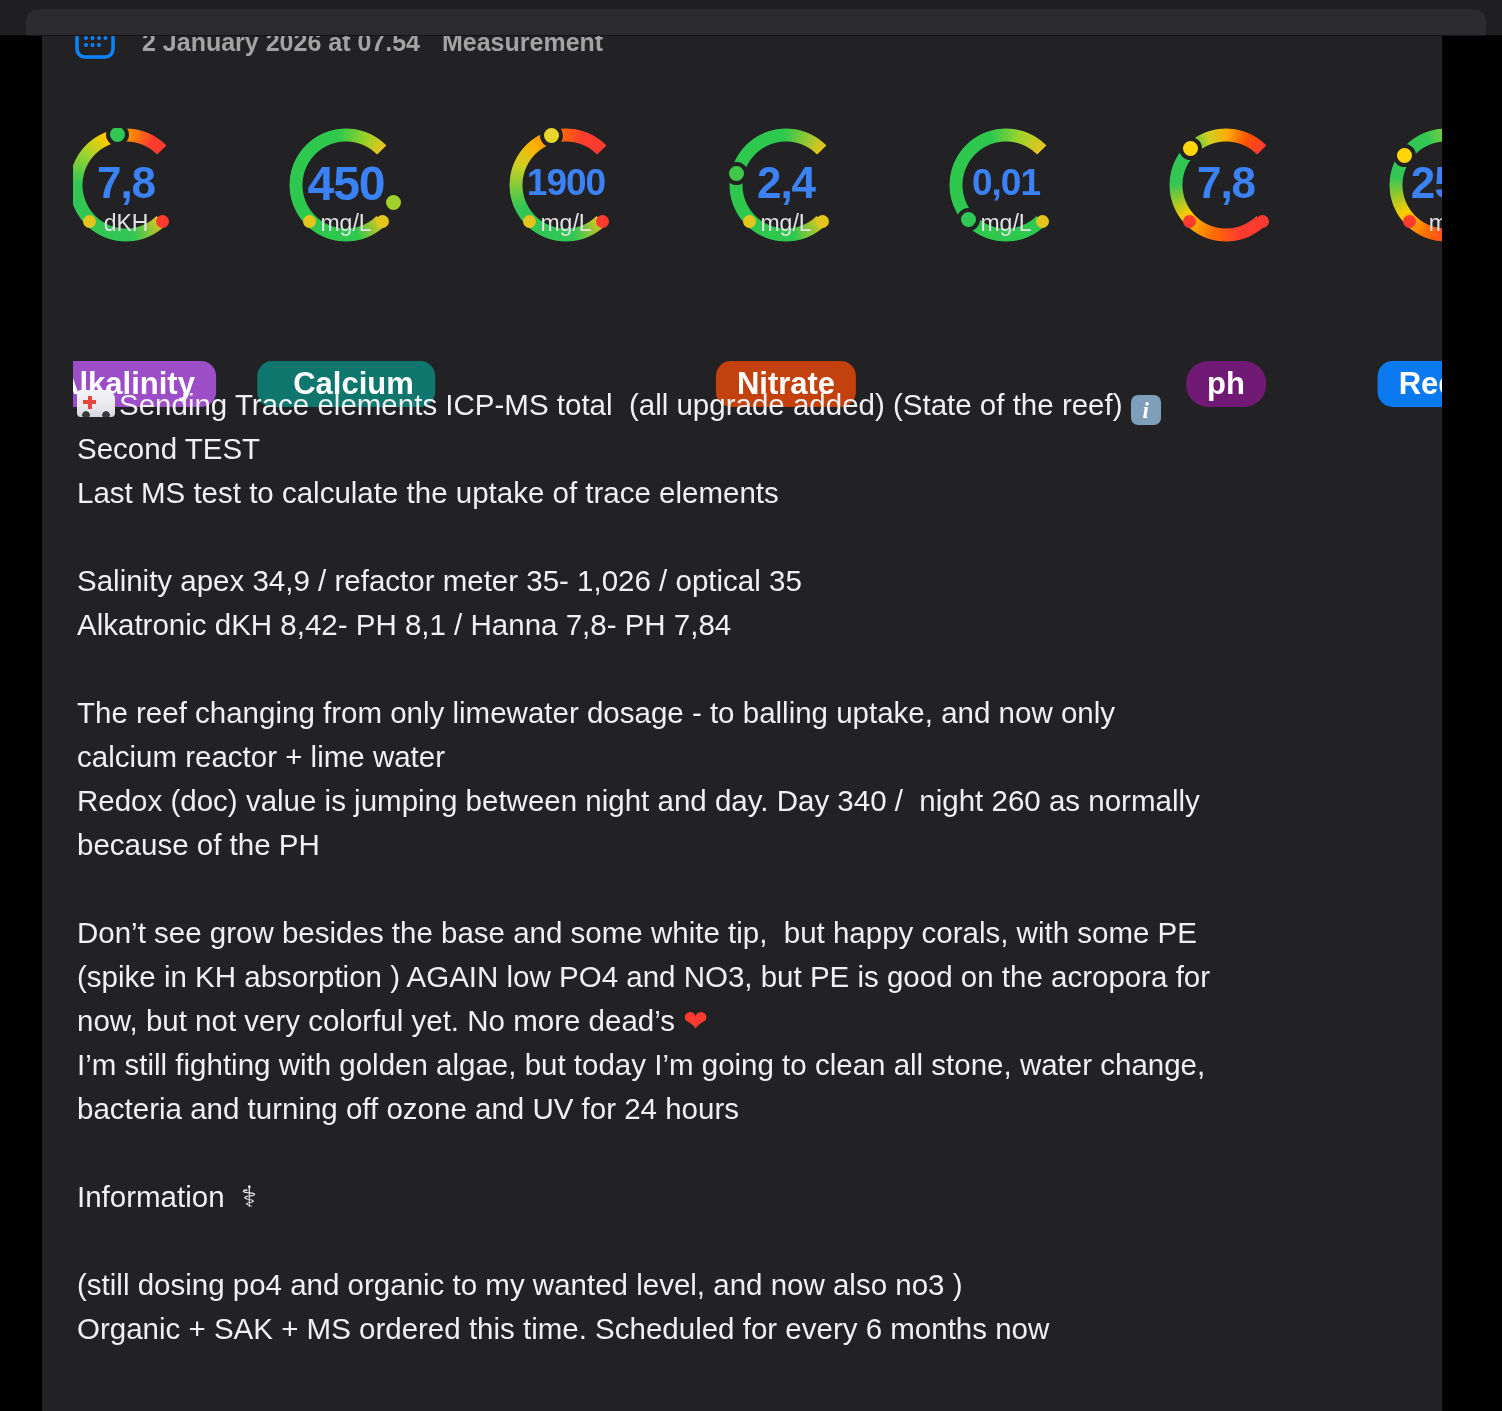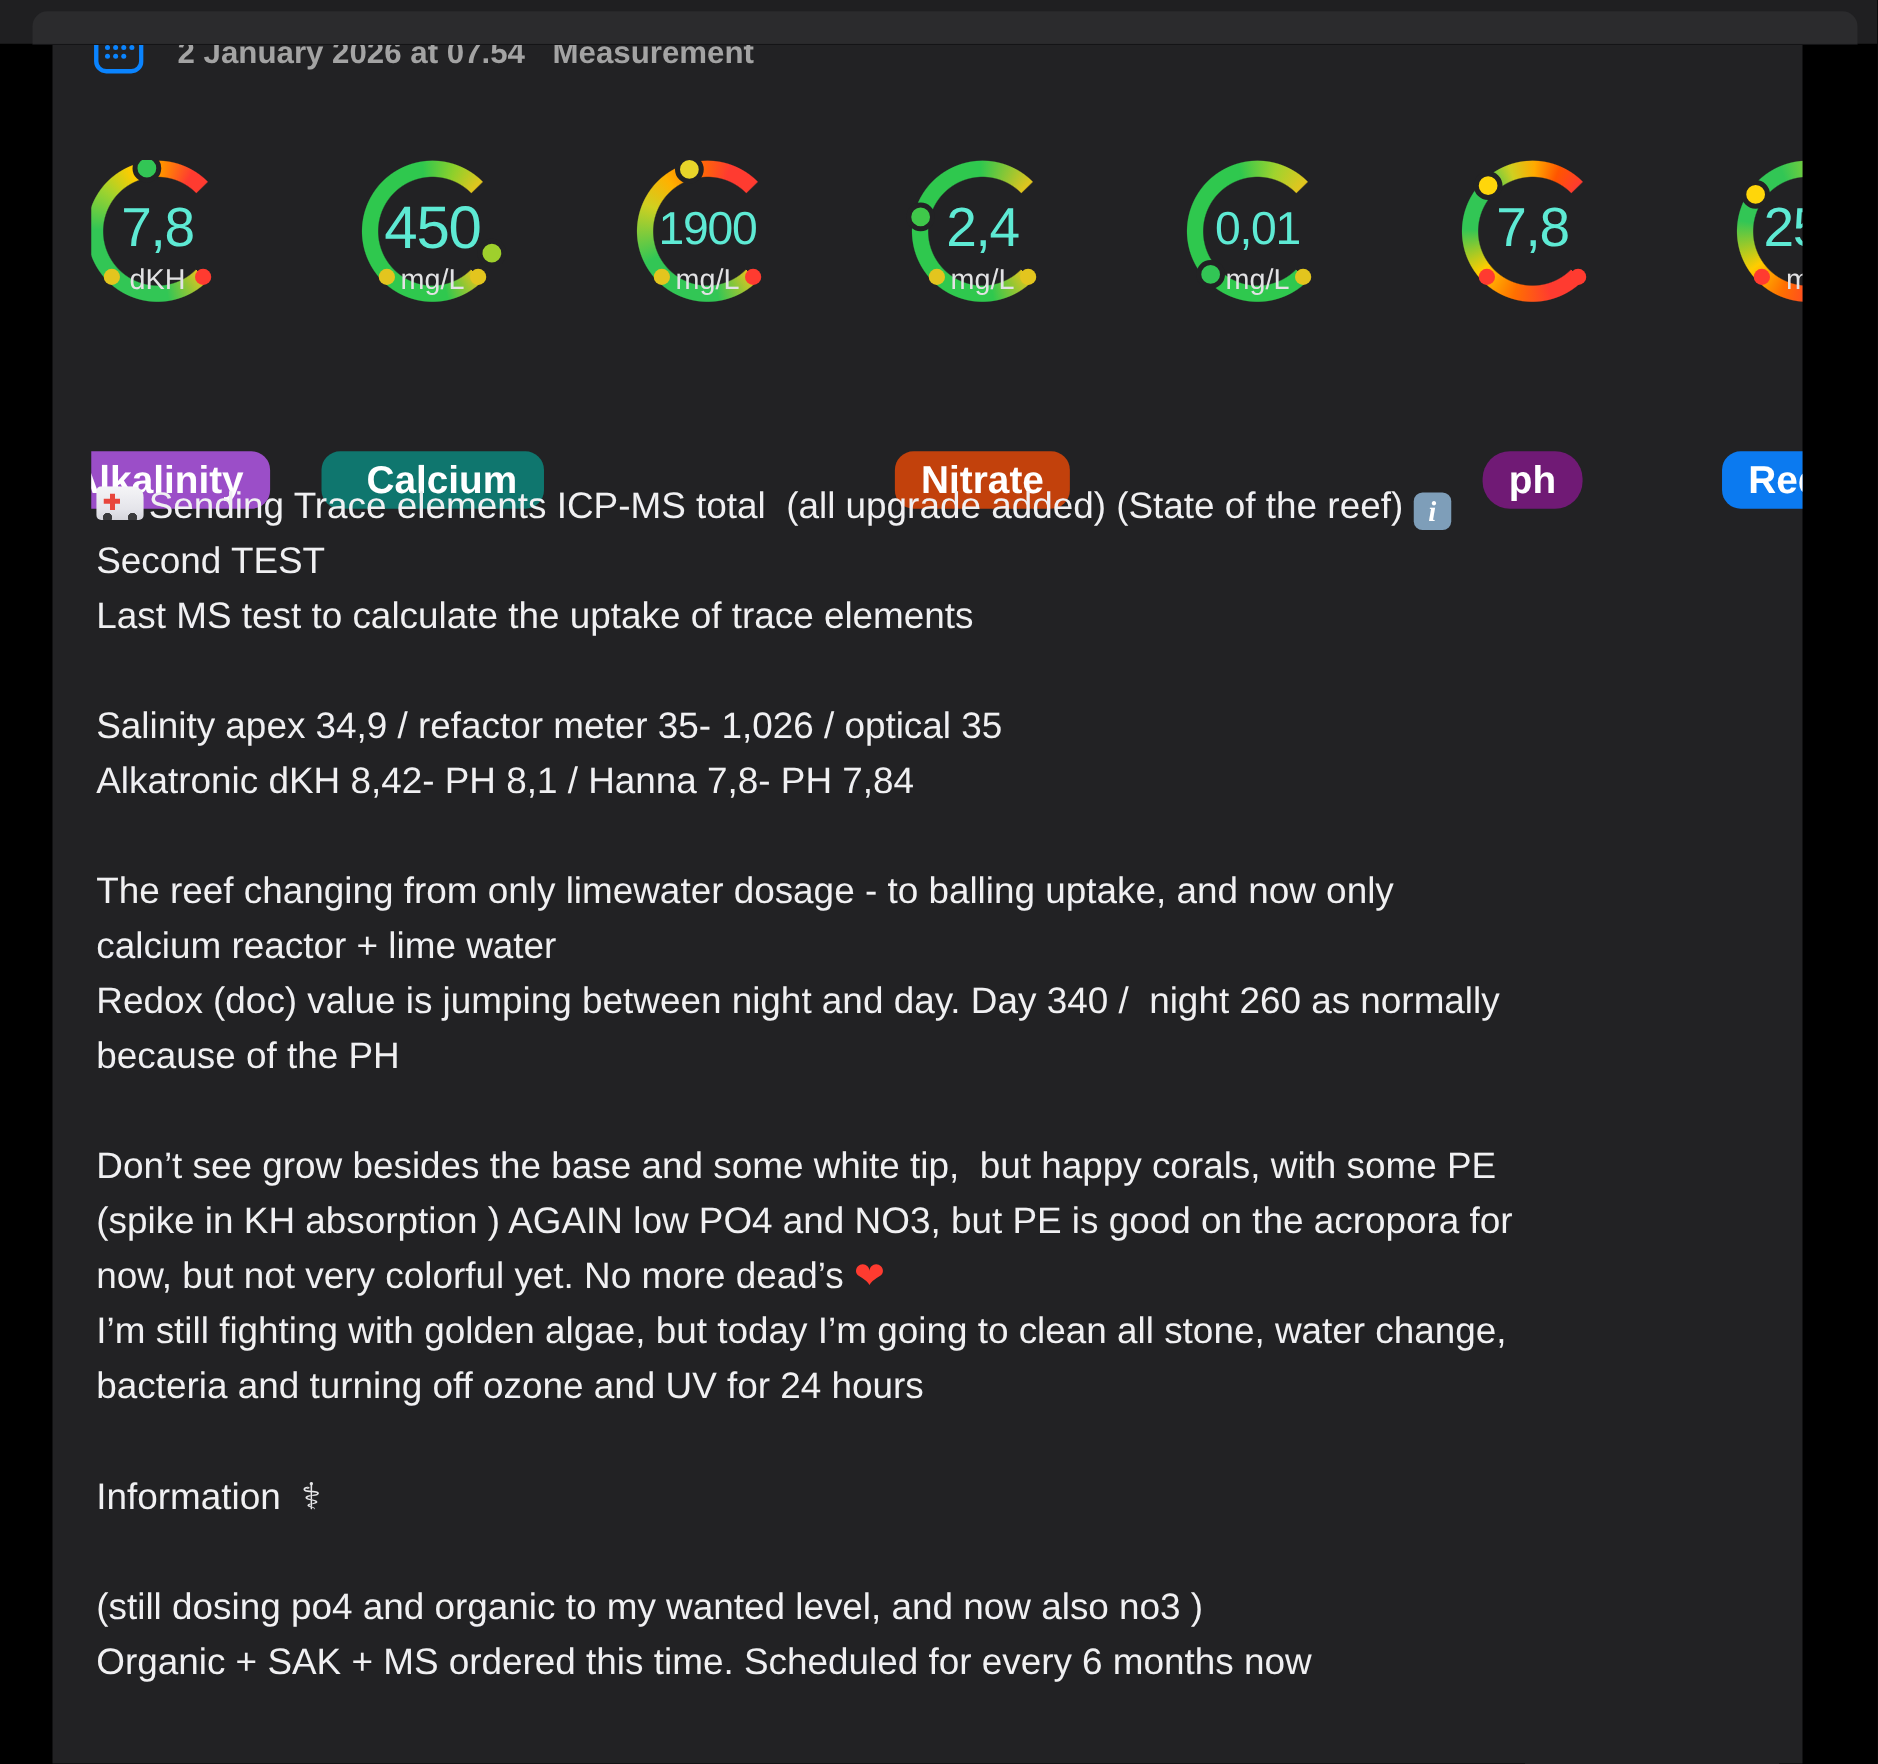--- a/index.html
+++ b/index.html
@@ -24,21 +24,21 @@
   #carousel{position:absolute;left:31px;right:0;top:93px;height:332px;overflow:hidden;}
   #carousel-inner{display:flex;margin-left:-57px;}
   .gauge-item{position:relative;width:220px;height:332px;flex:0 0 auto;}
   .ring-box{position:absolute;left:53px;top:0;width:114px;height:114px;}
   .ring{position:absolute;left:0;top:0;width:114px;height:114px;border-radius:50%;
     -webkit-mask:radial-gradient(circle 57px at 57px 57px,transparent 0 43px,#000 44px 56px,transparent 57px);
             mask:radial-gradient(circle 57px at 57px 57px,transparent 0 43px,#000 44px 56px,transparent 57px);}
   .cap{position:absolute;width:13px;height:13px;border-radius:50%;}
   .dot{position:absolute;width:15px;height:15px;border-radius:50%;border:4px solid #222224;}
   .gauge-value{position:absolute;left:57px;top:55px;transform:translate(-50%,-50%);
-    color:#5eead4;font-weight:400;white-space:nowrap;letter-spacing:-1px;}
+    color:#3b82f6;font-weight:700;white-space:nowrap;letter-spacing:-1px;}
   .gauge-unit{position:absolute;left:57px;top:82px;transform:translateX(-50%);
     font-size:23px;color:#e2e2e4;white-space:nowrap;}
   .badge{position:absolute;left:50%;top:233px;transform:translateX(-50%);
     height:46px;line-height:46px;padding:0 21px;border-radius:15px;
     font-size:31px;font-weight:700;color:#fff;white-space:nowrap;}
 
   
   #post-body{position:absolute;left:35px;top:348px;width:1340px;
     font-size:29.5px;line-height:44px;color:#f0f0f2;white-space:pre-wrap;z-index:2;}
   .emoji-heart{color:#ff3b30;}

